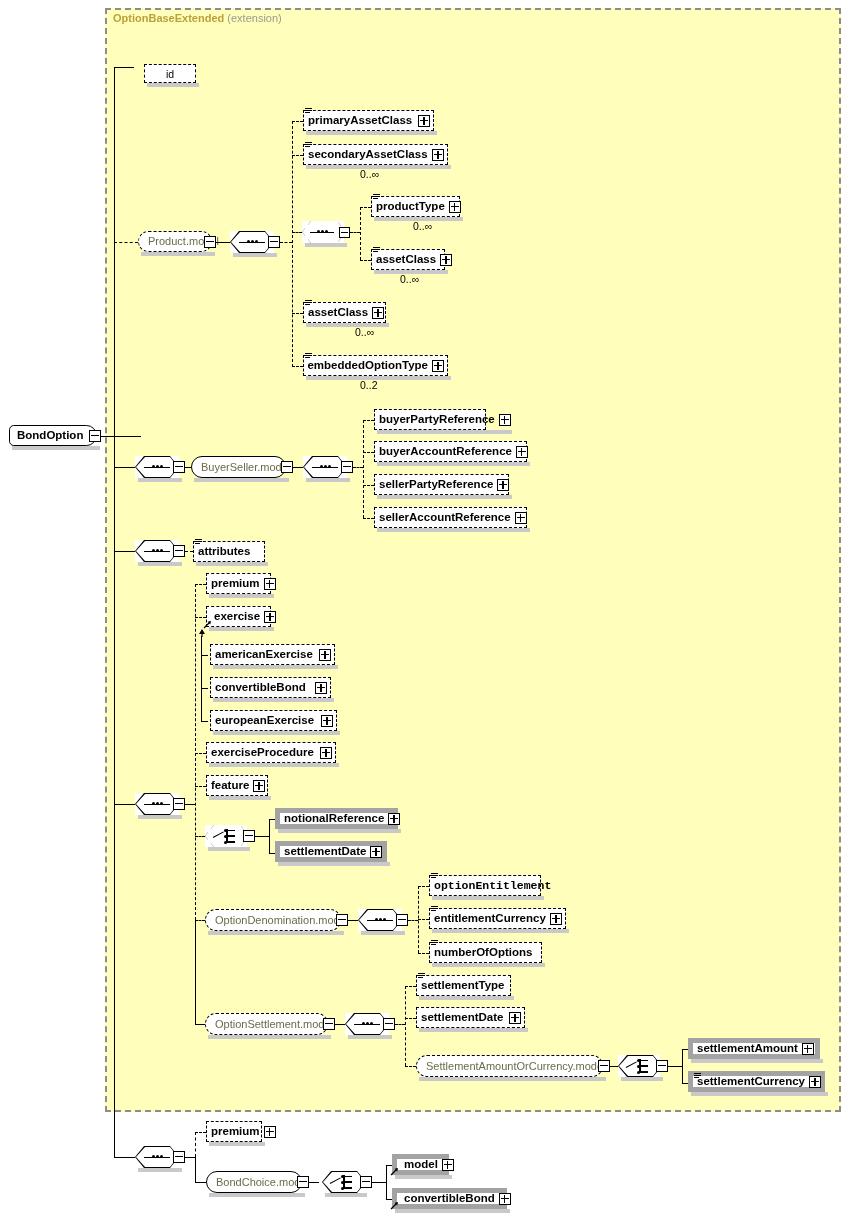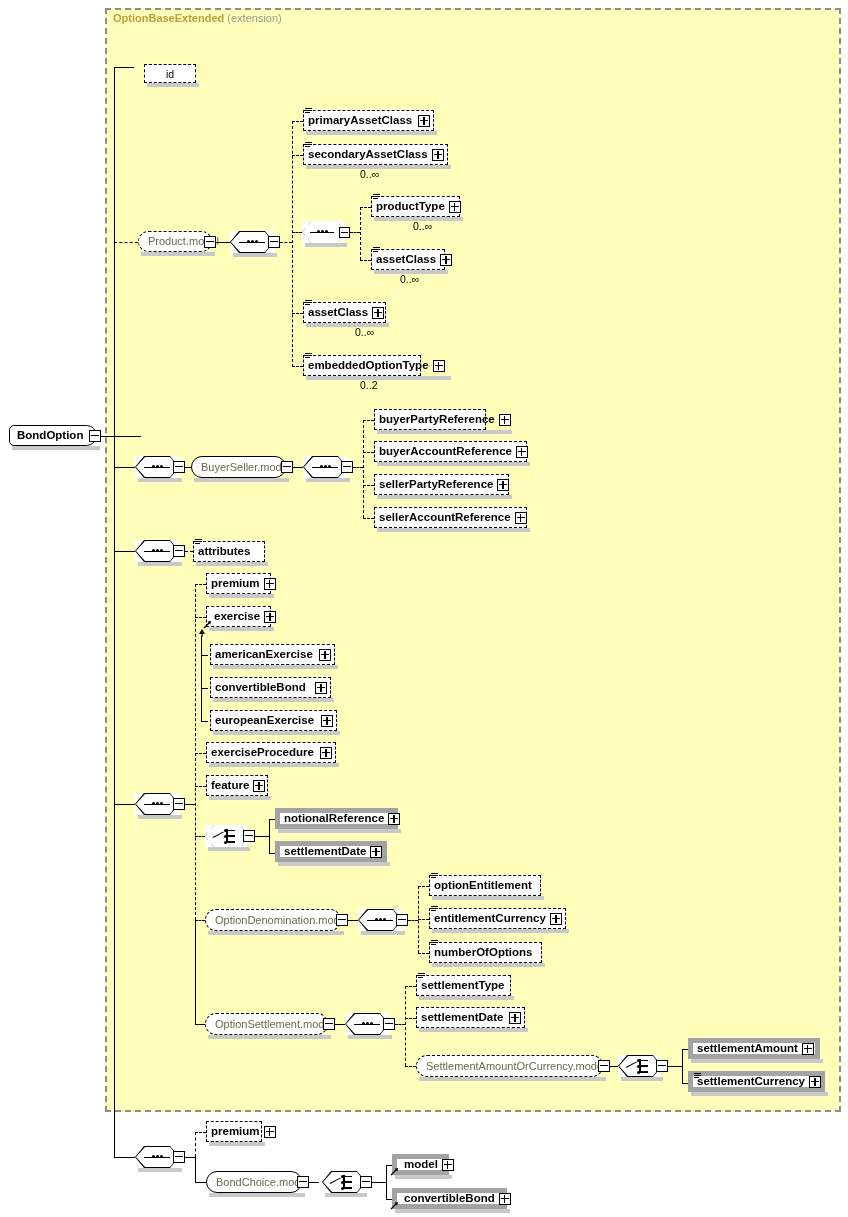--- a/index.html
+++ b/index.html
@@ -219,21 +219,21 @@
         <i></i>
         <i></i>
       </span>
     <span class="lbl">assetClass</span>
     <span class="npls"></span>
   </div>
   <div class="occ" style="left:355px;top:326px;">0..∞</div>
 
   <div class="dhl" style="left:292px;top:366px;width:11px;"></div>
   <div class="sh" style="left:306px;top:376px;width:145px;height:4px;"></div>
-  <div class="node opt" style="left:303px;top:355px;width:118px;justify-content:space-between;">
+  <div class="node opt" style="left:303px;top:355px;width:145px;justify-content:flex-end;">
     <span class="tico">
         <i></i>
         <i></i>
         <i></i>
       </span>
     <span class="lbl">embeddedOptionType</span>
     <span class="npls"></span>
   </div>
   <div class="occ" style="left:360px;top:379px;">0..2</div>
 
@@ -458,21 +458,21 @@
         <div class="d" style="left:12px;"></div>
         <div class="d" style="left:16px;"></div>
     </div>
   </div>
   <div class="box-ctl thick" style="position:absolute;left:396px;top:914px;width:12px;height:12px;"></div>
   <div class="dhl" style="left:408px;top:920px;width:10px;"></div>
   <div class="dvl" style="left:418px;top:886px;height:67px;"></div>
 
   <div class="dhl" style="left:418px;top:886px;width:11px;"></div>
   <div class="sh" style="left:432px;top:896px;width:112px;height:4px;"></div>
-  <div class="node opt" style="left:429px;top:875px;width:112px;">
+  <div class="node opt" style="left:429px;top:875px;width:112px;font-family:Liberation Mono, monospace;">
     <span class="tico">
         <i></i>
         <i></i>
         <i></i>
       </span>
     <span class="lbl">optionEntitlement</span>
   </div>
 
   <div class="dhl" style="left:418px;top:919px;width:11px;"></div>
   <div class="sh" style="left:432px;top:929px;width:137px;height:4px;"></div>

